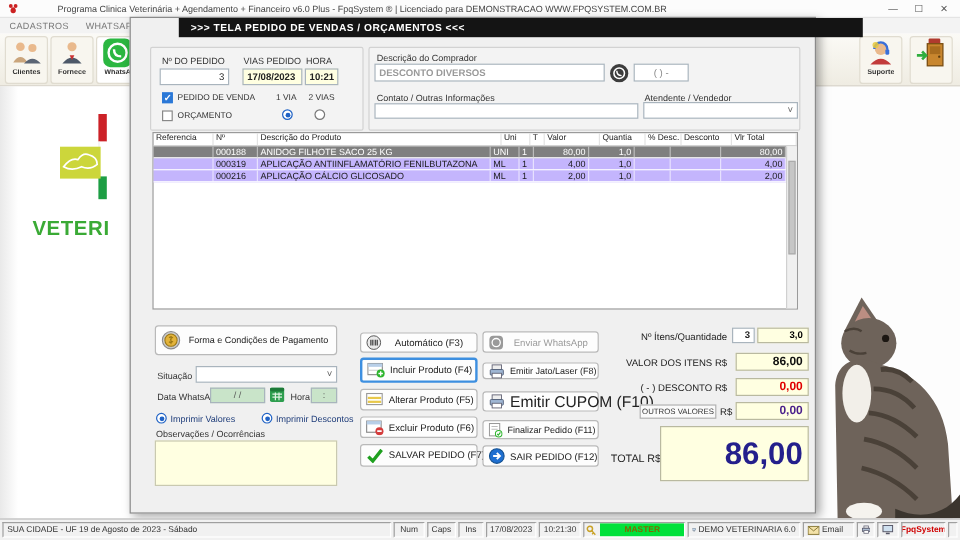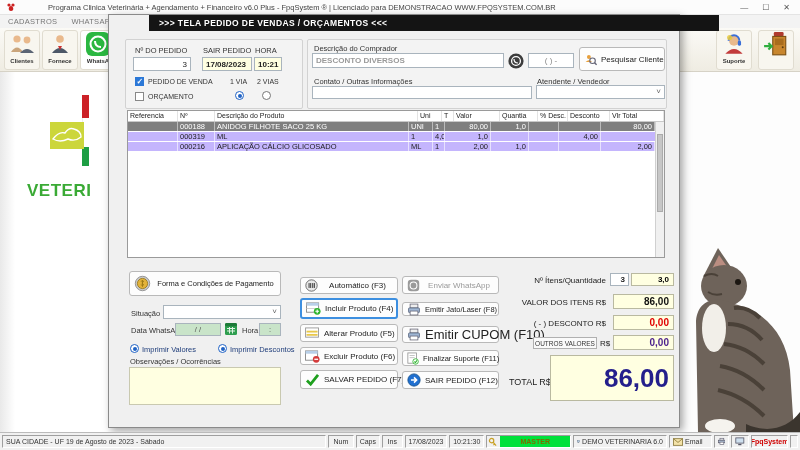--- a/index.html
+++ b/index.html
@@ -172,21 +172,21 @@
     <ellipse cx="26" cy="82" rx="12" ry="24" fill="#f2efe9"></ellipse>
     <path d="M58 178 C80 188 100 182 112 166 L112 186 L58 186 Z" fill="#3b352e"></path>
     <ellipse cx="32" cy="180" rx="15" ry="7" fill="#f5f3ee"></ellipse>
   </svg>
 
   <div id="dialog">
     <div id="dlg-title">&gt;&gt;&gt;   TELA PEDIDO DE VENDAS / ORÇAMENTOS   &lt;&lt;&lt;</div>
 
     <div class="gbox" style="left:16px; top:24px; width:178px; height:70px"></div>
     <span class="lab" style="left:26px; top:31px">Nº DO PEDIDO</span>
-    <span class="lab" style="left:94px; top:31px">SAIR PEDIDO</span>
+    <span class="lab" style="left:94px; top:31px">VIAS PEDIDO</span>
     <span class="lab" style="left:146px; top:31px">HORA</span>
     <div class="field right" style="left:24px; top:42px; width:58px; height:14px">3</div>
     <div class="field yellow" style="left:93px; top:42px; width:50px; height:14px">17/08/2023</div>
     <div class="field yellow" style="left:145px; top:42px; width:28px; height:14px">10:21</div>
     <span class="cb on" style="left:26px; top:62px"></span>
     <span class="lab" style="left:39px; top:63px; font-size:7px">PEDIDO DE VENDA</span>
     <span class="lab" style="left:121px; top:63px; font-size:7px">1 VIA</span>
     <span class="lab" style="left:148px; top:63px; font-size:7px">2 VIAS</span>
     <span class="cb off" style="left:26px; top:77px"></span>
     <span class="lab" style="left:39px; top:78px; font-size:7px">ORÇAMENTO</span>
@@ -195,29 +195,20 @@
 
     <div class="gbox" style="left:198px; top:24px; width:360px; height:70px"></div>
     <span class="lab" style="left:205px; top:29px">Descrição do Comprador</span>
     <div class="field" style="left:203px; top:38px; width:192px; height:15px; color:#9a9a9a; font-weight:bold">DESCONTO DIVERSOS</div>
     <svg style="position:absolute; left:399px; top:38px" width="16" height="16" viewBox="0 0 16 16">
         <circle cx="8" cy="8" r="7.6" fill="#3c3c3c"></circle>
         <circle cx="8" cy="8" r="4.4" fill="none" stroke="#fff" stroke-width="1.3"></circle>
         <path d="M6 6 q0 4 4 4" stroke="#fff" stroke-width="1.2" fill="none"></path>
       </svg>
     <div class="field" style="left:419px; top:38px; width:46px; height:15px; color:#888; justify-content:center">(  )      -</div>
-    <div class="btn" style="left:470px; top:32px; width:86px; height:24px">
-      <svg width="13" height="13" viewBox="0 0 16 16">
-          <circle cx="6" cy="5" r="2.4" fill="#e8a03c"></circle>
-          <path d="M2 11 q4 -4 8 0z" fill="#e8a03c"></path>
-          <circle cx="10.5" cy="9.5" r="3.4" fill="none" stroke="#667" stroke-width="1.4"></circle>
-          <line x1="13" y1="12" x2="15.5" y2="14.5" stroke="#667" stroke-width="1.8"></line>
-        </svg>
-      <span class="t">Pesquisar Cliente</span>
-    </div>
     <span class="lab" style="left:205px; top:62px">Contato / Outras Informações</span>
     <div class="field" style="left:203px; top:71px; width:220px; height:13px"></div>
     <span class="lab" style="left:428px; top:62px">Atendente / Vendedor</span>
     <div class="combo" style="left:427px; top:70px; width:129px; height:14px">
         <span class="lab" style="left:3px;top:2px"></span>
       </div>
 
     <div id="grid">
       <div id="grid-head">
           <div class="th c0">Referencia</div>
@@ -240,20 +231,21 @@
             <div class="td">1</div>
             <div class="td num">80,00</div>
             <div class="td num">1,0</div>
             <div class="td"></div>
             <div class="td"></div>
             <div class="td num">80,00</div>
           </div>
           <div class="tr">
             <div class="td"></div>
             <div class="td">000319</div>
+            <div class="td">APLICAÇÃO ANTIINFLAMATÓRIO FENILBUTAZONA</div>
             <div class="td">ML</div>
             <div class="td">1</div>
             <div class="td num">4,00</div>
             <div class="td num">1,0</div>
             <div class="td"></div>
             <div class="td"></div>
             <div class="td num">4,00</div>
           </div>
           <div class="tr">
             <div class="td"></div>
@@ -374,21 +366,21 @@
       <span class="t" style="font-size:13px">Emitir CUPOM   (F10)</span>
     </div>
     <div class="btn" style="left:293px; top:335px; width:97px; height:16px">
       <svg width="12" height="13" viewBox="0 0 14 15">
           <rect x="1" y="1" width="10" height="12" fill="#fff" stroke="#999"></rect>
           <line x1="3" y1="4" x2="9" y2="4" stroke="#bbb"></line>
           <line x1="3" y1="6.5" x2="9" y2="6.5" stroke="#bbb"></line>
           <circle cx="10" cy="11" r="3.2" fill="#fff" stroke="#2db52d"></circle>
           <path d="M8.5 11 l1.2 1.3 2 -2.6" stroke="#2db52d" stroke-width="1.2" fill="none"></path>
         </svg>
-      <span class="t" style="font-size:7.5px">Finalizar Suporte  (F11)</span>
+      <span class="t" style="font-size:7.5px">Finalizar Pedido  (F11)</span>
     </div>
     <div class="btn" style="left:293px; top:356px; width:97px; height:18px">
       <svg width="14" height="14" viewBox="0 0 16 16">
           <circle cx="8" cy="8" r="7" fill="#1f6fd0" stroke="#14508f"></circle>
           <path d="M4.5 8 h6 M8 5 l3 3 -3 3" stroke="#fff" stroke-width="1.8" fill="none"></path>
         </svg>
       <span class="t">SAIR  PEDIDO  (F12)</span>
     </div>
 
     <span class="tlabel" style="left:395px; top:261px; width:102px">Nº Ítens/Quantidade</span>

